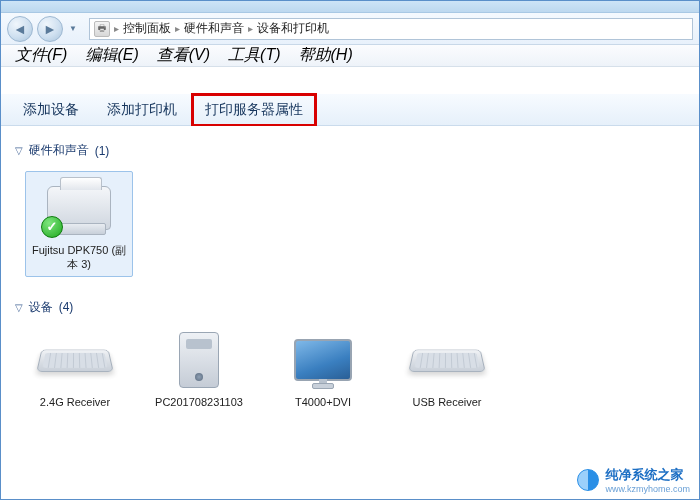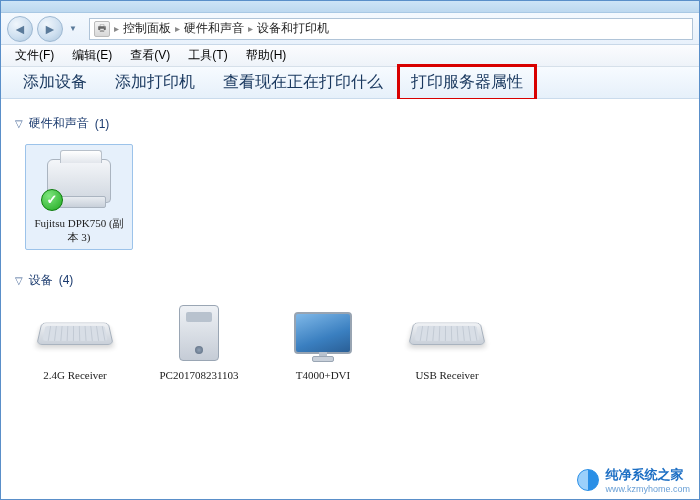--- a/index.html
+++ b/index.html
@@ -70,31 +70,33 @@
   }
   .bc-sep { color:#888; font-size:10px; }
   .menu-bar {
     height: 22px;
     background: linear-gradient(to bottom,#fbfcfe,#eef3f9);
     border-bottom: 1px solid #d6e0ea;
     display: flex;
     align-items: center;
     padding: 0 6px;
     gap: 2px;
-    font-size: 12px;
+    font-size: 16px;
+    font-style: italic;
   }
   .menu-item { padding: 2px 8px; cursor: default; }
   .toolbar {
     height: 32px;
     background: linear-gradient(to bottom,#f7fbff,#e6f0fa);
     border-bottom: 1px solid #cadbec;
     display: flex;
     align-items: center;
     padding: 0 8px;
-    font-size: 16px;
+    font-size: 14px;
+    margin-top: 27px;
   }
   .tb-item {
     padding: 6px 14px;
     color: #17365d;
     cursor: default;
   }
   .tb-highlight {
     border: 3px solid #d80000;
     padding: 5px 11px;
   }
@@ -208,21 +210,21 @@
     position:relative;
   }
   .monitor-stand{
     position:absolute;bottom:-10px;left:50%;transform:translateX(-50%);
     width:22px;height:6px;background:#c8d0da;border:1px solid #9aa6b4;border-radius:2px;
   }
   .monitor-neck{
     position:absolute;bottom:-6px;left:50%;transform:translateX(-50%);
     width:8px;height:6px;background:#b8c2ce;
   }
-  .label { word-break: break-word; font-family: Liberation Serif, serif; }
+  .label { word-break: break-word; }
 
   .watermark {
     position: absolute;
     right: 10px;
     bottom: 6px;
     display: flex;
     align-items: center;
     gap: 6px;
     font-size: 13px;
     color: #1d6fc4;
@@ -269,21 +271,20 @@
     <span class="menu-item">文件(F)</span>
     <span class="menu-item">编辑(E)</span>
     <span class="menu-item">查看(V)</span>
     <span class="menu-item">工具(T)</span>
     <span class="menu-item">帮助(H)</span>
   </div>
 
   <div class="toolbar">
     <span class="tb-item">添加设备</span>
     <span class="tb-item">添加打印机</span>
-    <span class="tb-item">查看现在正在打印什么</span>
     <span class="tb-item tb-highlight">打印服务器属性</span>
   </div>
 
   <div class="content">
 
     <div class="group-header">
       <span class="collapse-arrow">▽</span>
       <span>硬件和声音</span>
       <span>(1)</span>
     </div>

